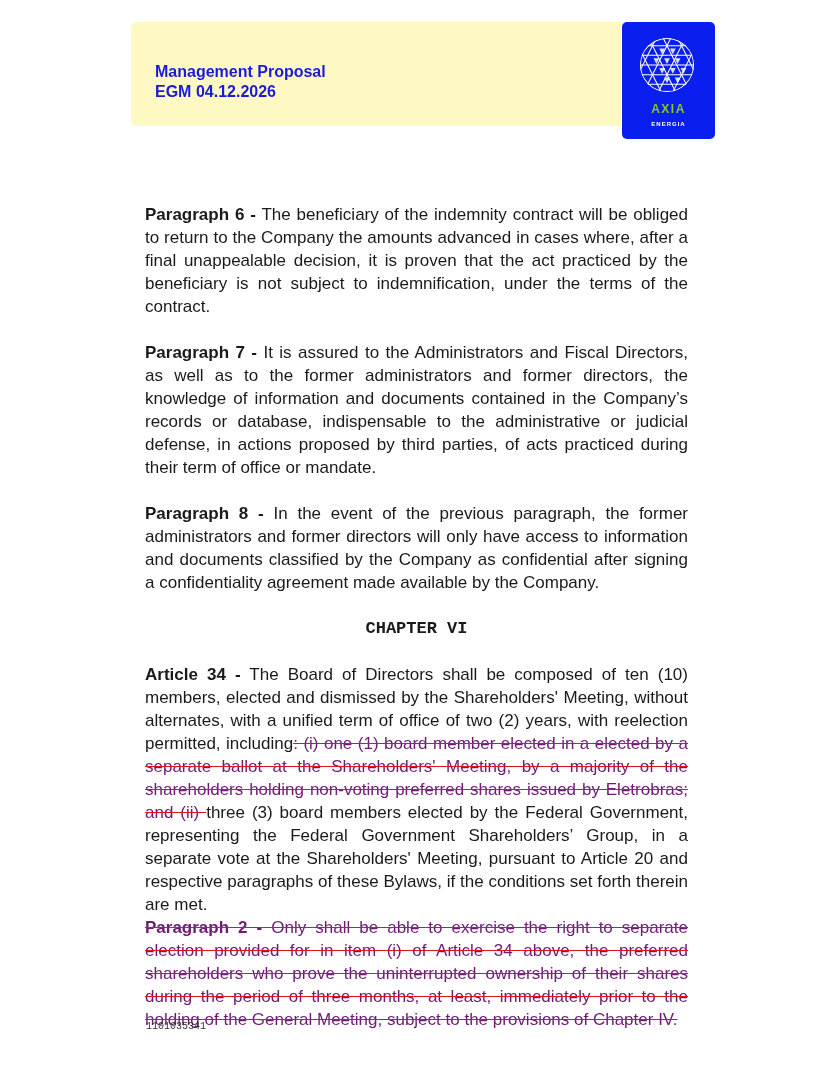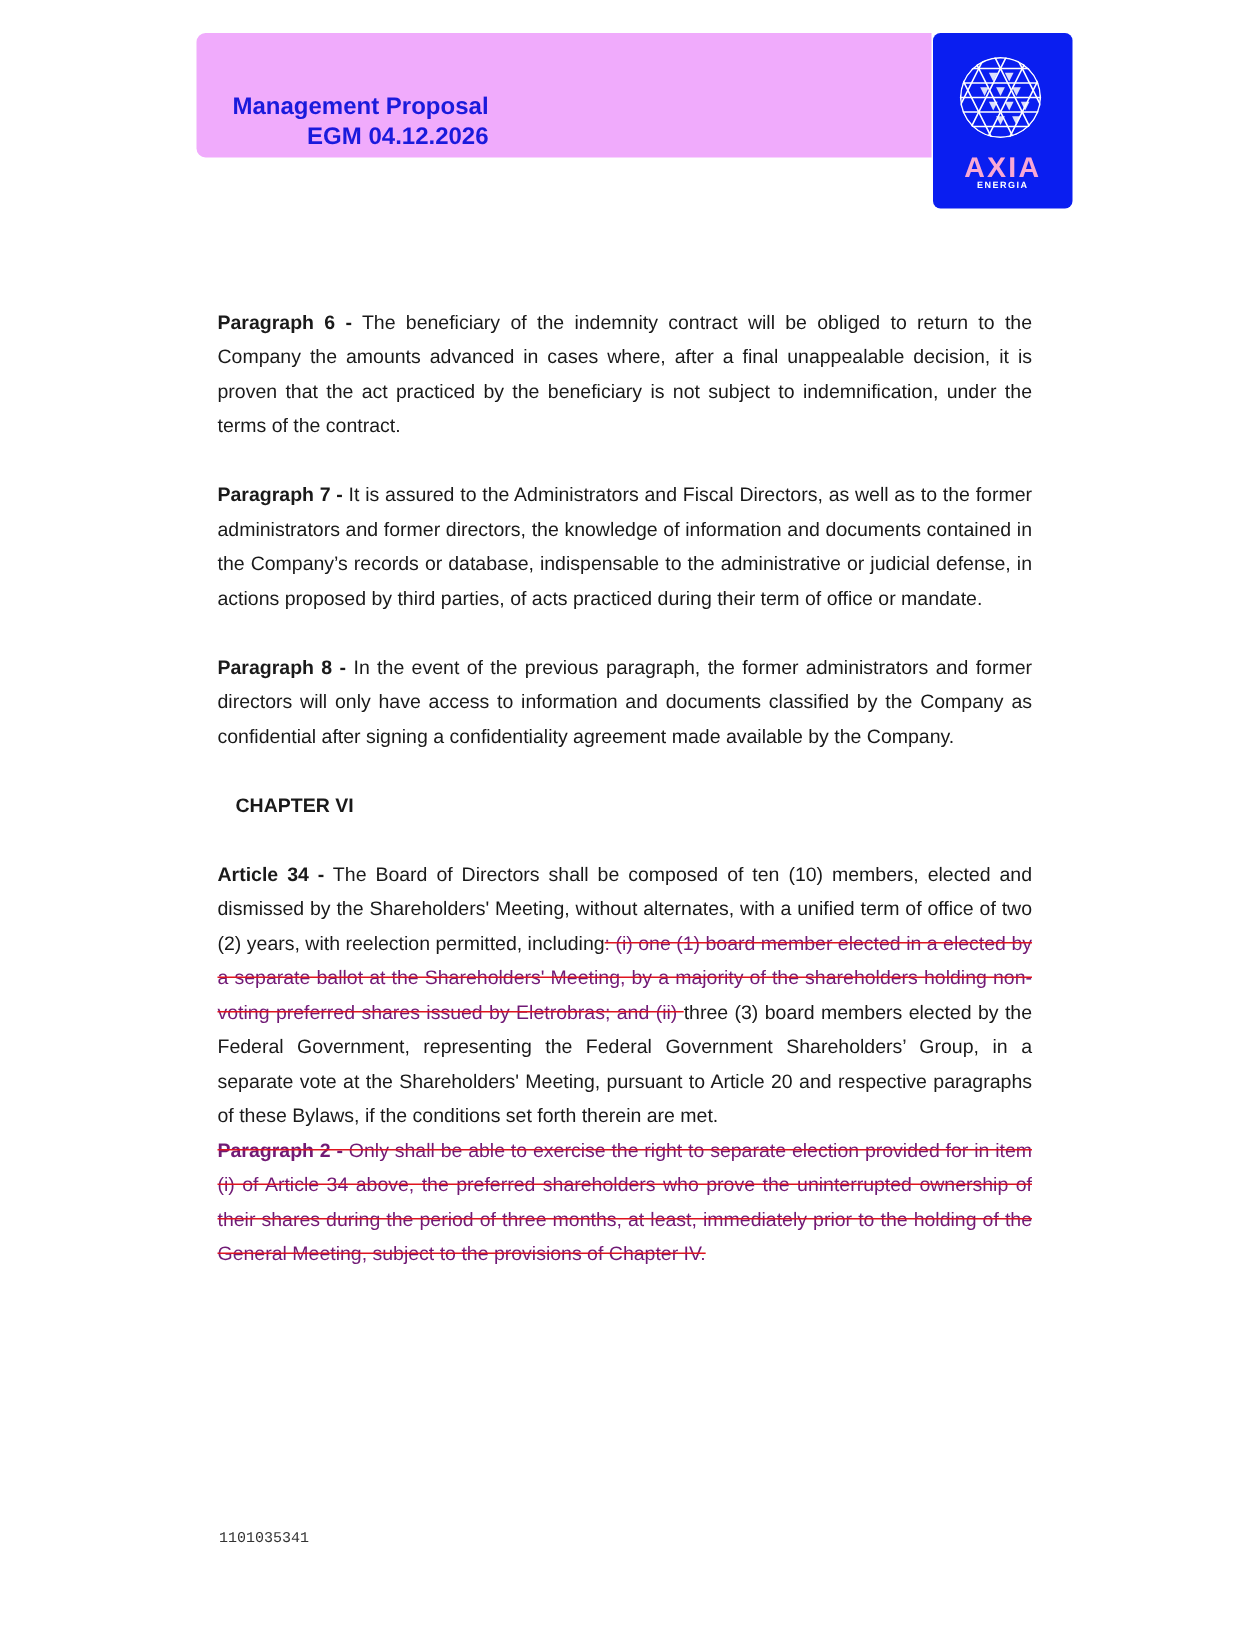--- a/index.html
+++ b/index.html
@@ -13,24 +13,23 @@
       position: relative;
       overflow: hidden;
       font-family: "Liberation Sans", sans-serif;
       color: #1a1a1a;
     }
     .header-band {
       position: absolute;
       left: 131px;
       top: 22px;
       width: 490px;
-      height: 83px;
-      background: #f0abfc;
+      height: 104px;
+      background: #fef9c3;
       border-radius: 6px 0 0 6px;
-      text-align: right;
     }
     .header-title {
       position: absolute;
       left: 24px;
       top: 40px;
       font-weight: bold;
       font-size: 16px;
       line-height: 20px;
       color: #1a1adc;
     }
@@ -49,52 +48,54 @@
       top: 14px;
       width: 58px;
       height: 58px;
     }
     .logo-name {
       position: absolute;
       left: 0;
       width: 100%;
       top: 80px;
       text-align: center;
-      color: #f9a8d4;
+      color: #84cc16;
       font-weight: bold;
-      font-size: 19px;
+      font-size: 12px;
       letter-spacing: 1.5px;
     }
     .logo-sub {
       position: absolute;
       left: 0;
       width: 100%;
       top: 99px;
       text-align: center;
       color: #ffffff;
       font-weight: bold;
       font-size: 6px;
       letter-spacing: 1px;
     }
     .content {
       position: absolute;
       left: 145px;
       top: 203px;
       width: 543px;
-      font-size: 13px;
+      font-size: 17px;
       line-height: 23px;
     }
     .para {
       margin: 0 0 23px 0;
       text-align: justify;
     }
     .para b { font-weight: bold; }
     .chapter {
+      text-align: center;
       font-weight: bold;
       margin: 12px;
+      font-family: Liberation Mono, monospace;
     }
     .chapter-block {
       margin: 0 0 23px 0;
     }
     .del {
       color: #701a75;
       text-decoration: line-through;
       text-decoration-color: #e0141e;
     }
     .del b { font-weight: bold; }

